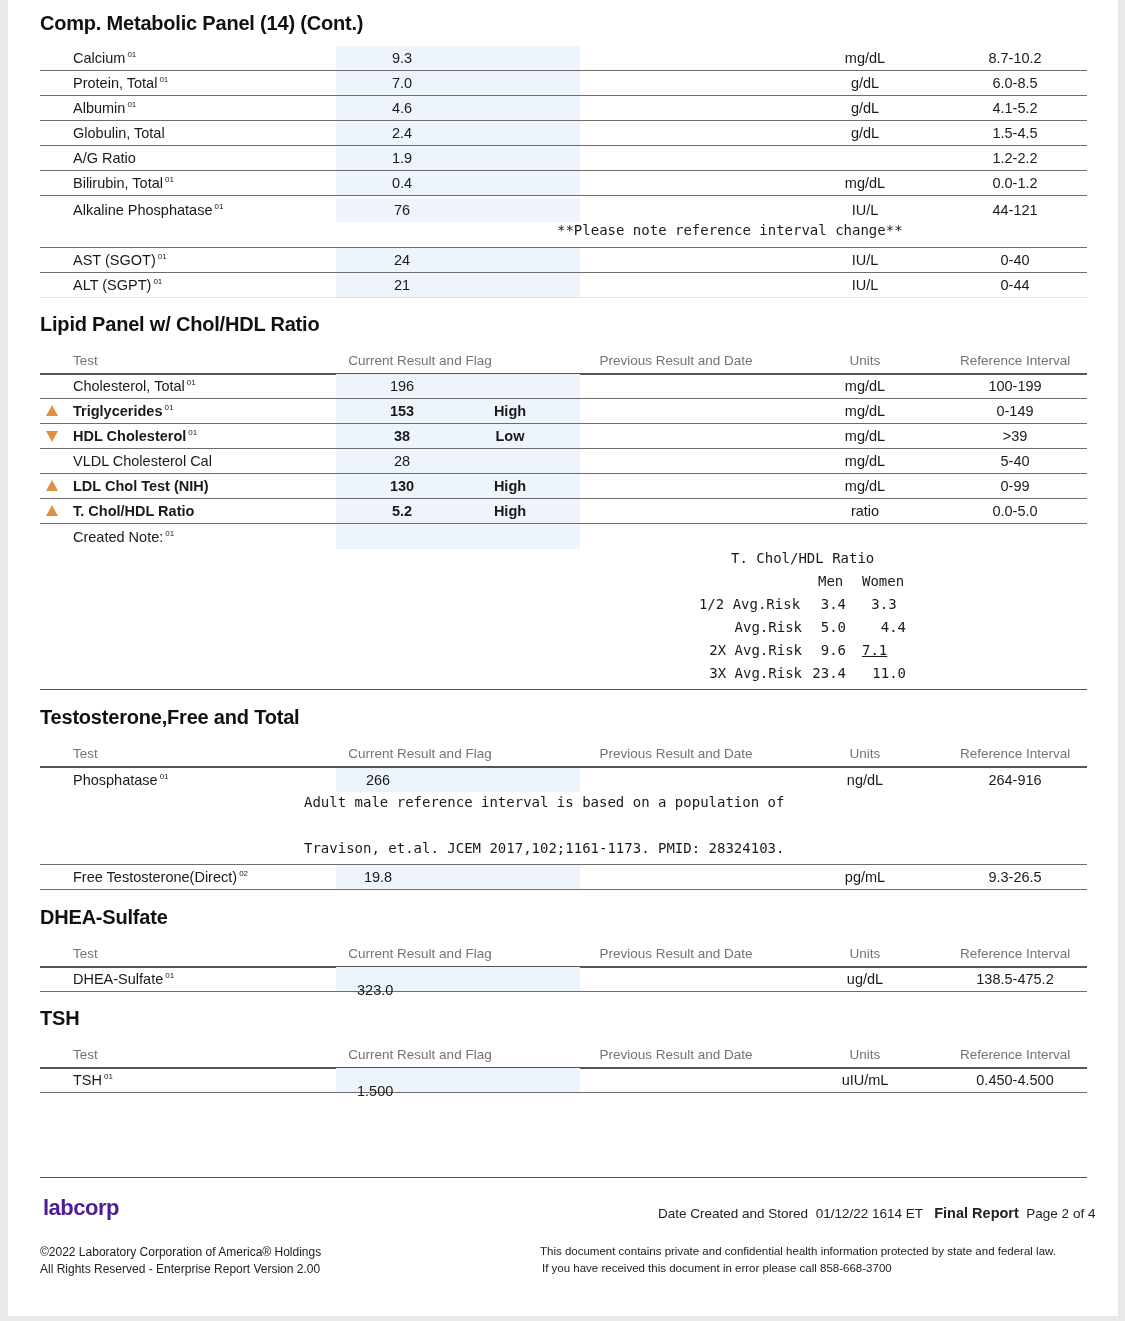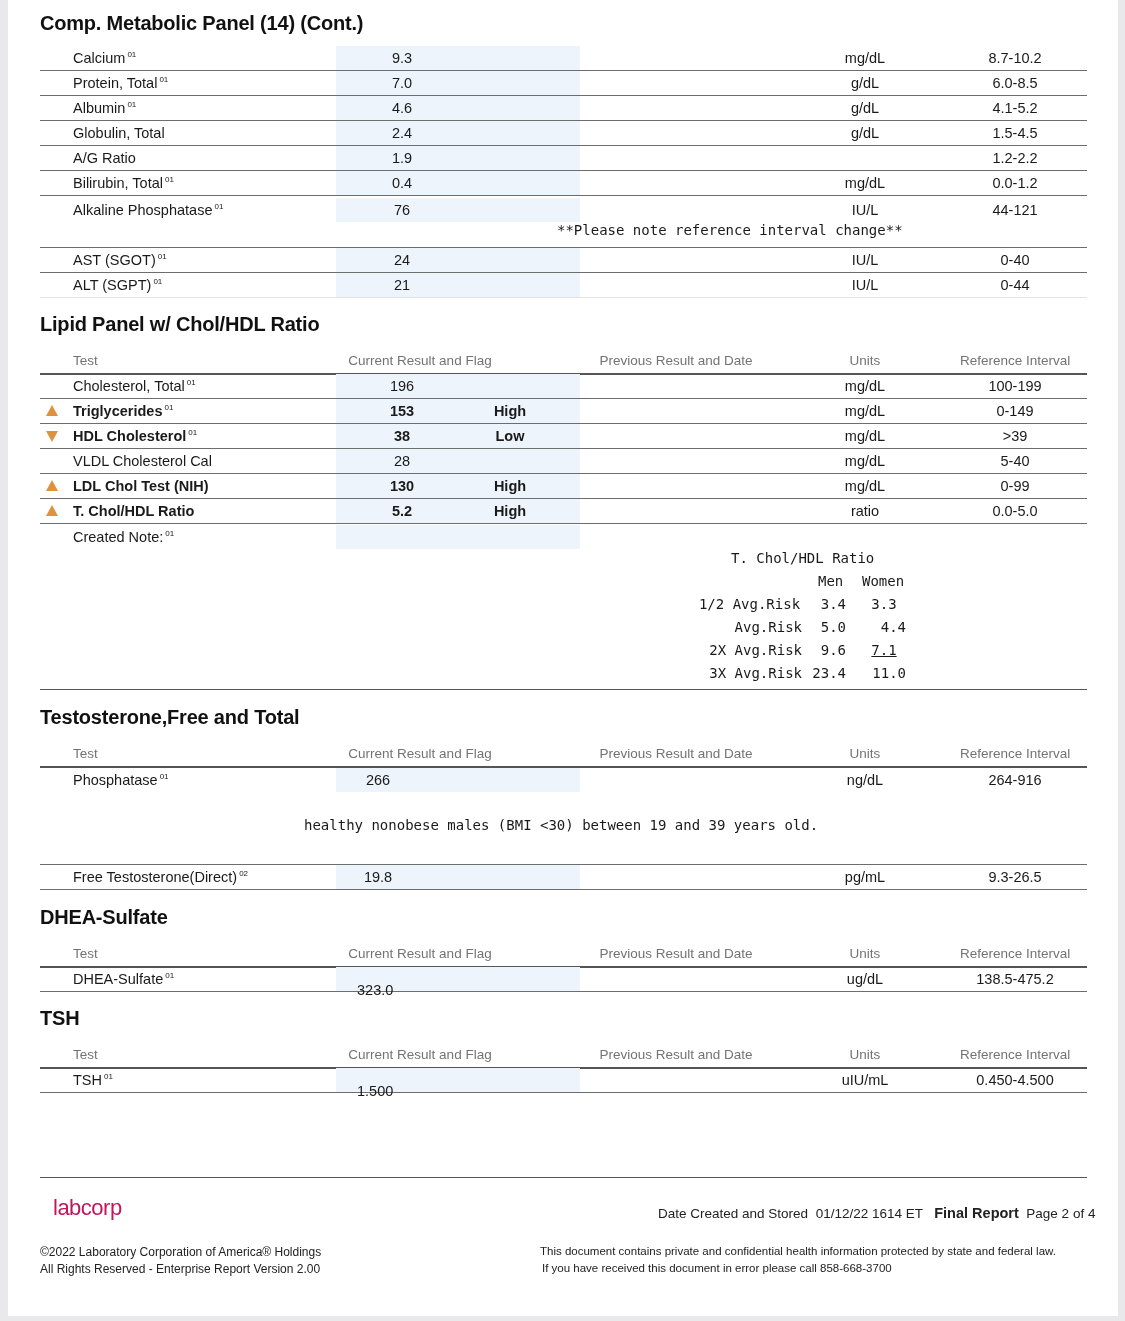--- a/index.html
+++ b/index.html
@@ -37,21 +37,21 @@
   .c-prev { left: 556px; width: 160px; text-align: center; }
   .c-curhdr { left: 300px; width: 160px; text-align: center; }
   .bold { font-weight: bold; }
   sup { font-size: 8px; vertical-align: 6px; margin-left: 2px; }
   .arrow { position: absolute; left: 6px; top: 6px; width: 0; height: 0; }
   .arrow.up { border-left: 6px solid transparent; border-right: 6px solid transparent; border-bottom: 11px solid #e0913f; }
   .arrow.down { border-left: 6px solid transparent; border-right: 6px solid transparent; border-top: 11px solid #e0913f; }
   .mono { font-family: "DejaVu Sans Mono", monospace; font-size: 14px; white-space: pre; position: absolute; }
   .hr { position: absolute; left: 40px; width: 1047px; border-top: 1.5px solid #555; }
   .footer-text { position: absolute; font-size: 12px; color: #222; white-space: nowrap; }
-  .logo { position: absolute; left: 53px; top: 1195px; font-size: 22px; font-weight: normal; letter-spacing: -0.5px; color: #be185d; }
+  .logo { position: absolute; left: 43px; top: 1195px; font-size: 22px; font-weight: bold; letter-spacing: -0.5px; color: #4c1d95; }
 </style>
 </head>
 <body>
 
 <div class="page"></div>
 
 <div class="section-title" style="top:12px; left:40px;">Comp. Metabolic Panel (14) (Cont.)</div>
 
 <div>
   <div class="row bl" style="top:46px; left:40px;">
@@ -194,21 +194,21 @@
     <div class="mono" style="left:697px; top:596px; width:105px; text-align:center;">1/2 Avg.Risk</div>
     <div class="mono" style="left:806px; top:596px; width:40px; text-align:right;">3.4</div>
     <div class="mono" style="left:862px; top:596px; width:44px; text-align:center;">3.3</div>
 
     <div class="mono" style="left:697px; top:619px; width:105px; text-align:right;">Avg.Risk</div>
     <div class="mono" style="left:806px; top:619px; width:40px; text-align:right;">5.0</div>
     <div class="mono" style="left:862px; top:619px; width:44px; text-align:right;">4.4</div>
 
     <div class="mono" style="left:697px; top:642px; width:105px; text-align:right;">2X Avg.Risk</div>
     <div class="mono" style="left:806px; top:642px; width:40px; text-align:right;">9.6</div>
-    <div class="mono" style="left:862px; top:642px; width:44px; text-align:center;text-decoration:underline;">7.1</div>
+    <div class="mono" style="left:862px; top:642px; width:44px; text-align:left;text-decoration:underline;">7.1</div>
 
     <div class="mono" style="left:697px; top:665px; width:105px; text-align:right;">3X Avg.Risk</div>
     <div class="mono" style="left:802px; top:665px; width:44px; text-align:right;">23.4</div>
     <div class="mono" style="left:862px; top:665px; width:44px; text-align:right;">11.0</div>
   </div>
   <div class="hr" style="top:689px;"></div>
 </div>
 
 <div class="section-title" style="top:706px; left:40px;">Testosterone,Free and Total</div>
 
@@ -219,21 +219,22 @@
     <div class="cell c-prev">Previous Result and Date</div>
     <div class="cell c-units">Units</div>
     <div class="cell c-ref">Reference Interval</div>
   </div>
   <div class="row bl" style="top:768px; left:40px; height:96px;">
     <div class="cell c-res shade" style="height:24px;"></div>
     <div class="cell c-name"><span>Phosphatase</span><sup>01</sup></div>
     <div class="c-val" style="left:318px; width:40px;">266</div>
     <div class="cell c-units">ng/dL</div>
     <div class="cell c-ref">264-916</div>
-    <div class="mono" style="left:264px; top:49px;">healthy nonobese males (BMI &lt;30) between 19 and 39 years old.</div>
+    <div class="mono" style="left:264px; top:26px;">Adult male reference interval is based on a population of</div>
+    <div class="mono" style="left:264px; top:72px;">Travison, et.al. JCEM 2017,102;1161-1173. PMID: 28324103.</div>
   </div>
   <div class="row bl" style="top:865px; left:40px;">
     <div class="cell c-res shade"></div>
     <div class="cell c-name"><span>Free Testosterone(Direct)</span><sup>02</sup></div>
     <div class="c-val" style="left:318px; width:40px;">19.8</div>
     <div class="cell c-units">pg/mL</div>
     <div class="cell c-ref">9.3-26.5</div>
   </div>
 </div>
 

